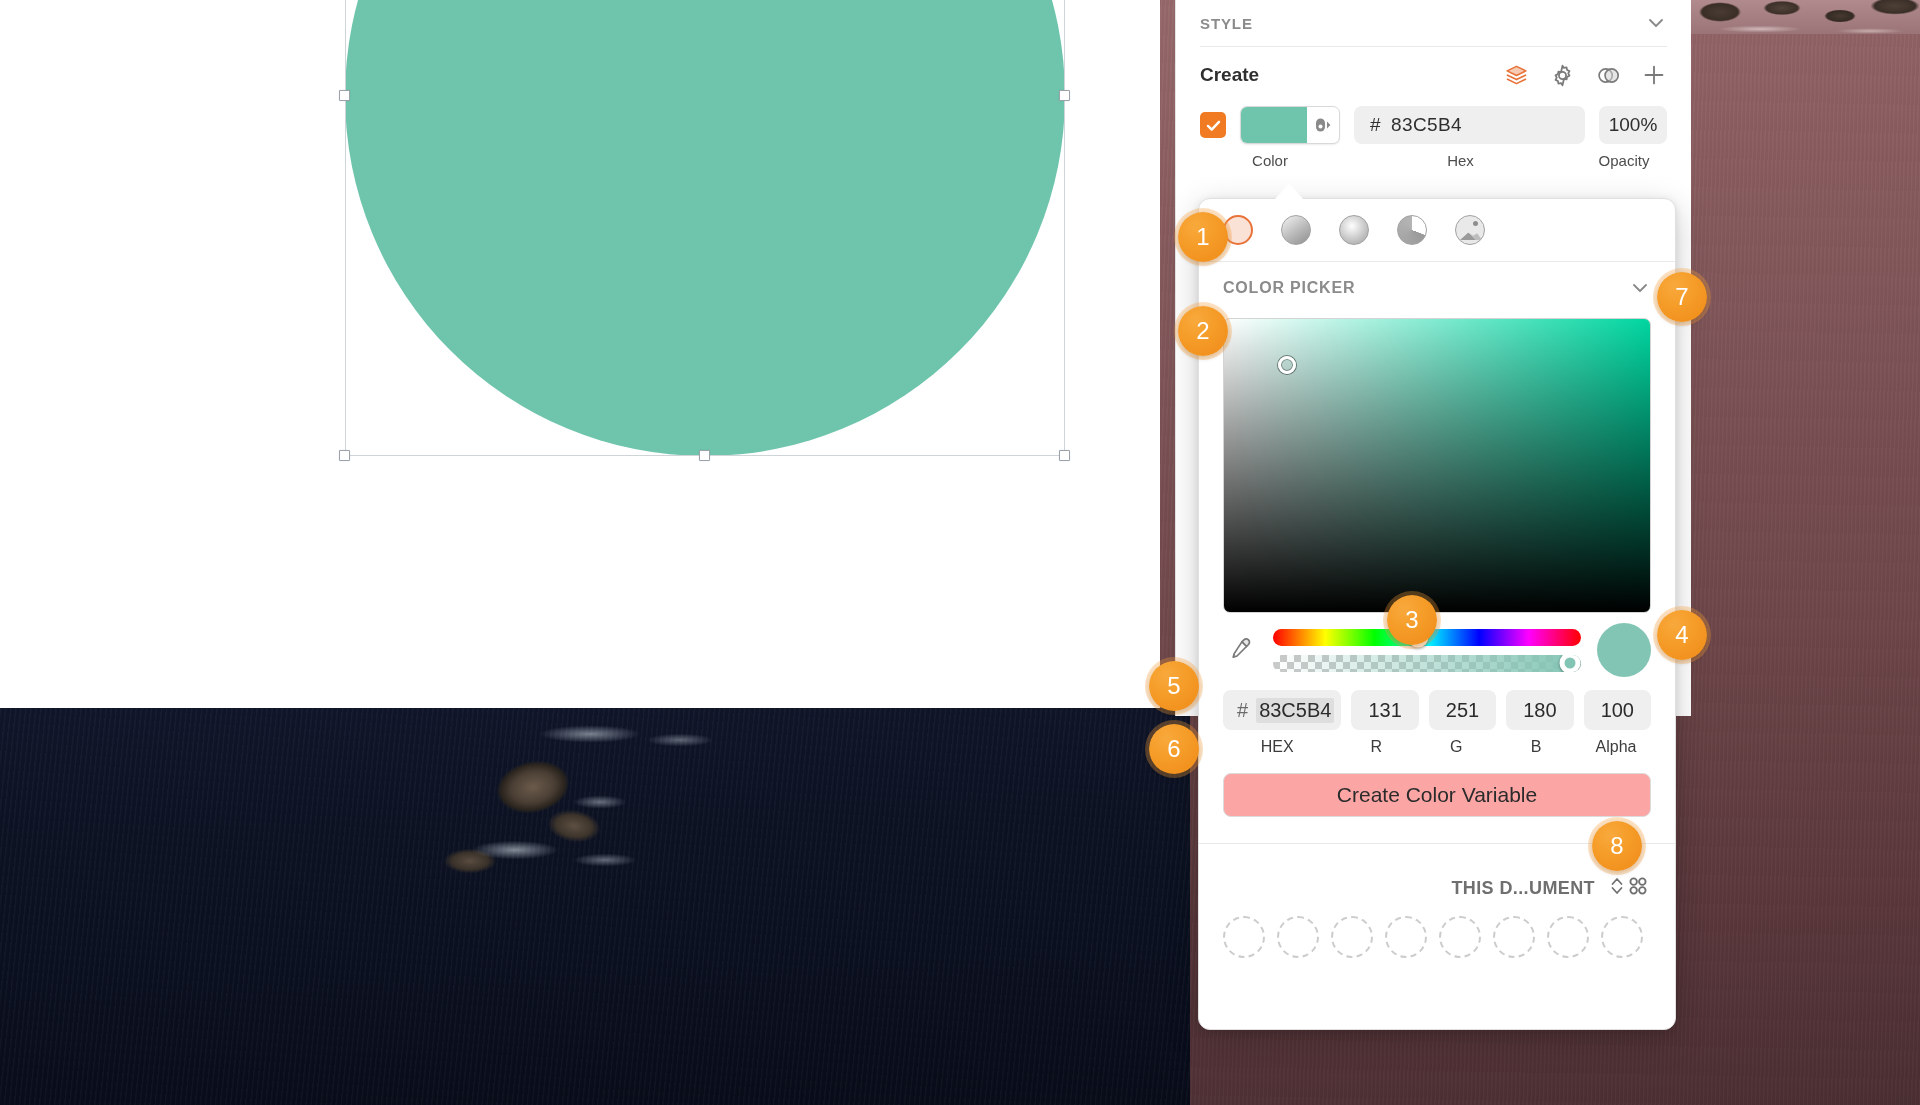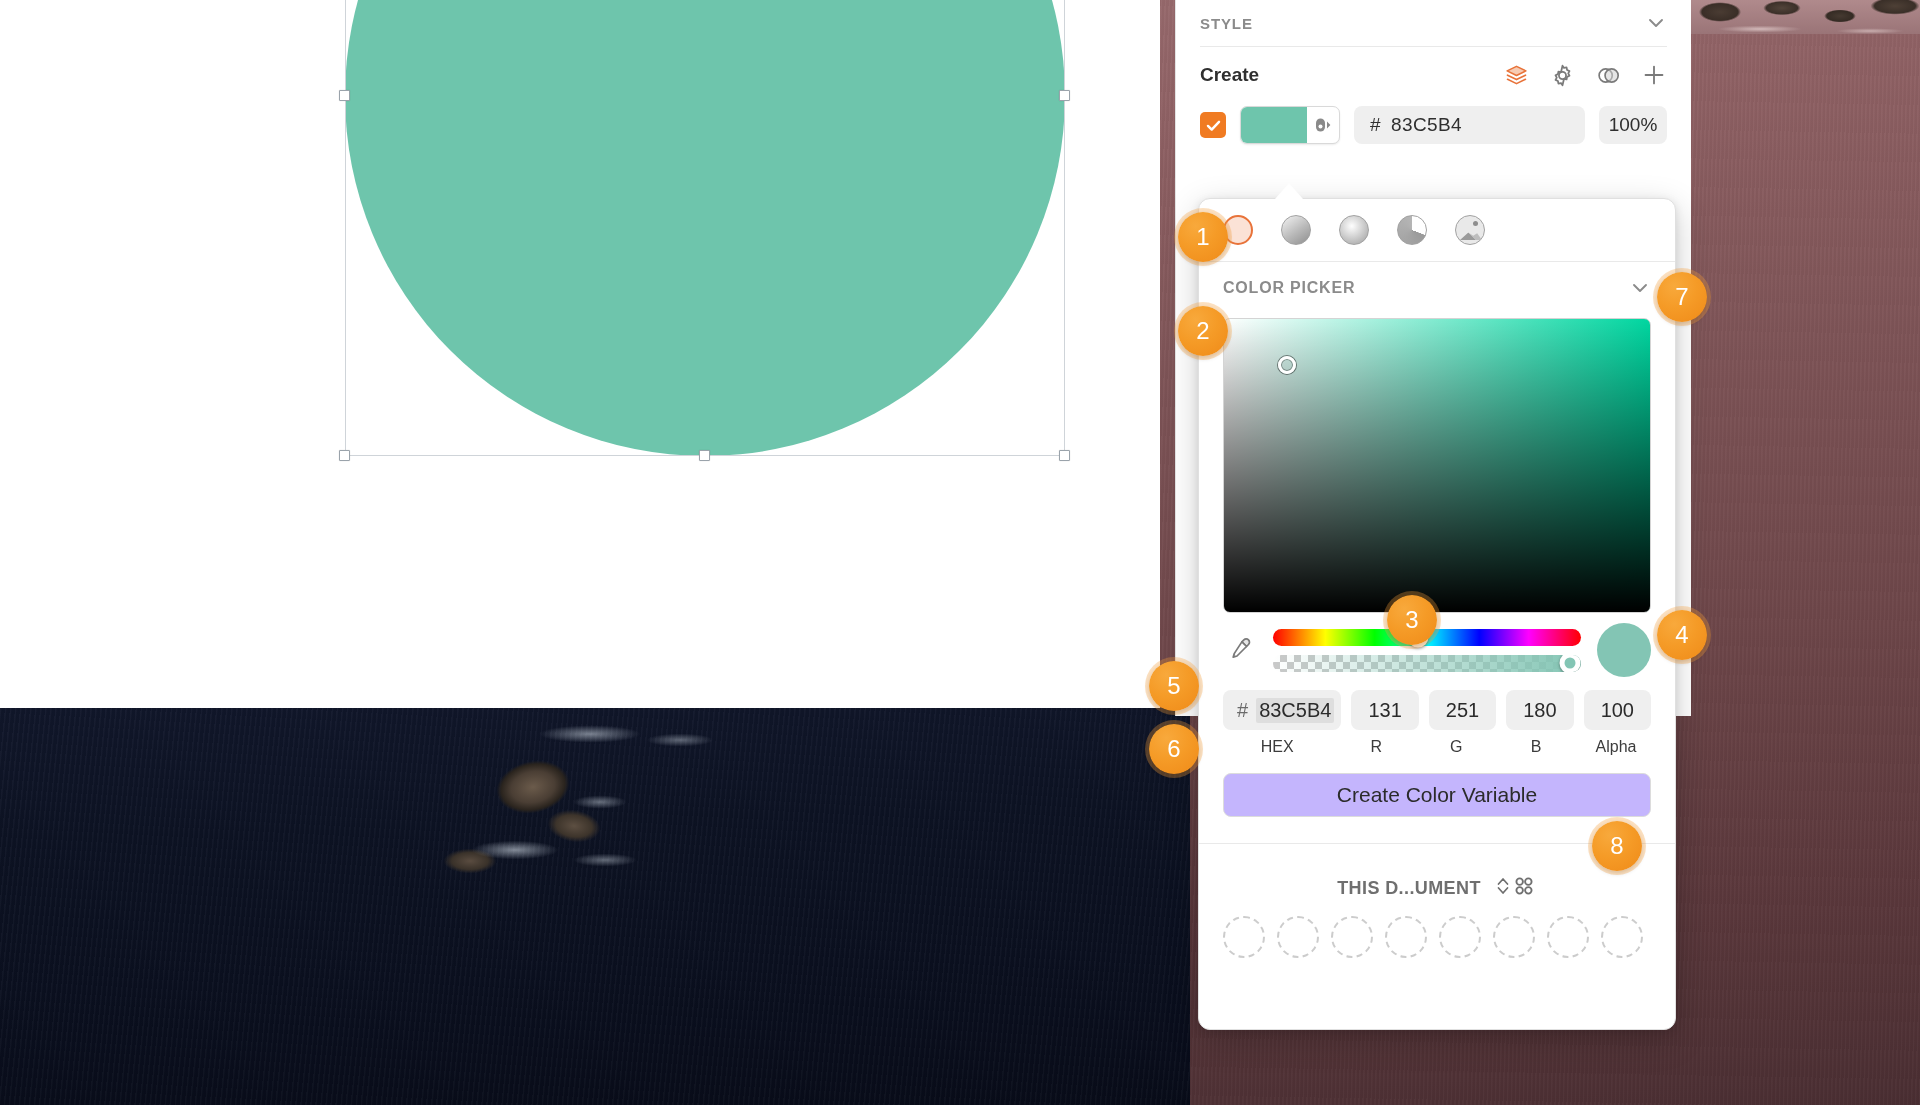--- a/index.html
+++ b/index.html
@@ -146,24 +146,24 @@
   .nf .hash{color:#6b6b6b;}
   .nf .hexval{background:#dedede;padding:1px 3px;border-radius:2px;}
   .nf.small{flex:1;}
   .num-caps{display:flex;padding:0 24px;gap:10px;height:28px;align-items:center;
     font-size:16px;color:#3c3c3c;}
   .num-caps span{text-align:center;}
   .nc-hex{flex:1.55;}
   .nc-s{flex:1;}
 
   .ccv-wrap{padding:12px 24px 0 24px;}
-  #ccv{height:42px;border-radius:8px;border:1px solid #dcdcdc;background:#c4b5fd;
+  #ccv{height:42px;border-radius:8px;border:1px solid #dcdcdc;background:#fca5a5;
     display:flex;align-items:center;justify-content:center;font-size:21px;color:#2b2b2b;cursor:pointer;}
 
-  .doc-head{display:flex;align-items:center;justify-content:center;padding:0 24px;height:56px;margin-top:16px;}
+  .doc-head{display:flex;align-items:center;justify-content:flex-end;padding:0 24px;height:56px;margin-top:16px;}
   .doc-left{display:flex;align-items:center;gap:14px;}
   .doc-title{font-size:18px;letter-spacing:.4px;color:#6f6f6f;font-weight:600;}
   .swatch-grid{display:flex;gap:12px;padding:0 24px;}
   .empty-sw{width:42px;height:42px;border-radius:50%;border:2px dashed #cccccc;box-sizing:border-box;}
 
   
   .badge{position:absolute;width:50px;height:50px;border-radius:50%;z-index:20;
     background:radial-gradient(circle at 35% 28%,#F8A93C 0%,#F59B27 45%,#EF8A18 100%);
     box-shadow:0 0 0 4px rgba(246,160,60,.32),0 2px 5px rgba(0,0,0,.22);
     display:flex;align-items:center;justify-content:center;
@@ -256,20 +256,25 @@
         </svg>
       </div>
     </div>
     <div class="hexfield">
       <span>#</span>
       <span>83C5B4</span>
     </div>
     <div class="opacityfield">100%</div>
   </div>
 
+  <div class="fill-captions">
+    <div class="cap-color">Color</div>
+    <div class="cap-hex">Hex</div>
+    <div class="cap-op">Opacity</div>
+  </div>
 </div>
 
 <div id="pop-tail"></div>
 <div id="popover">
 
   <div class="type-row">
     <div class="tcircle t-solid"></div>
     <div class="tcircle t-lin"></div>
     <div class="tcircle t-rad"></div>
     <div class="tcircle t-ang"></div>

